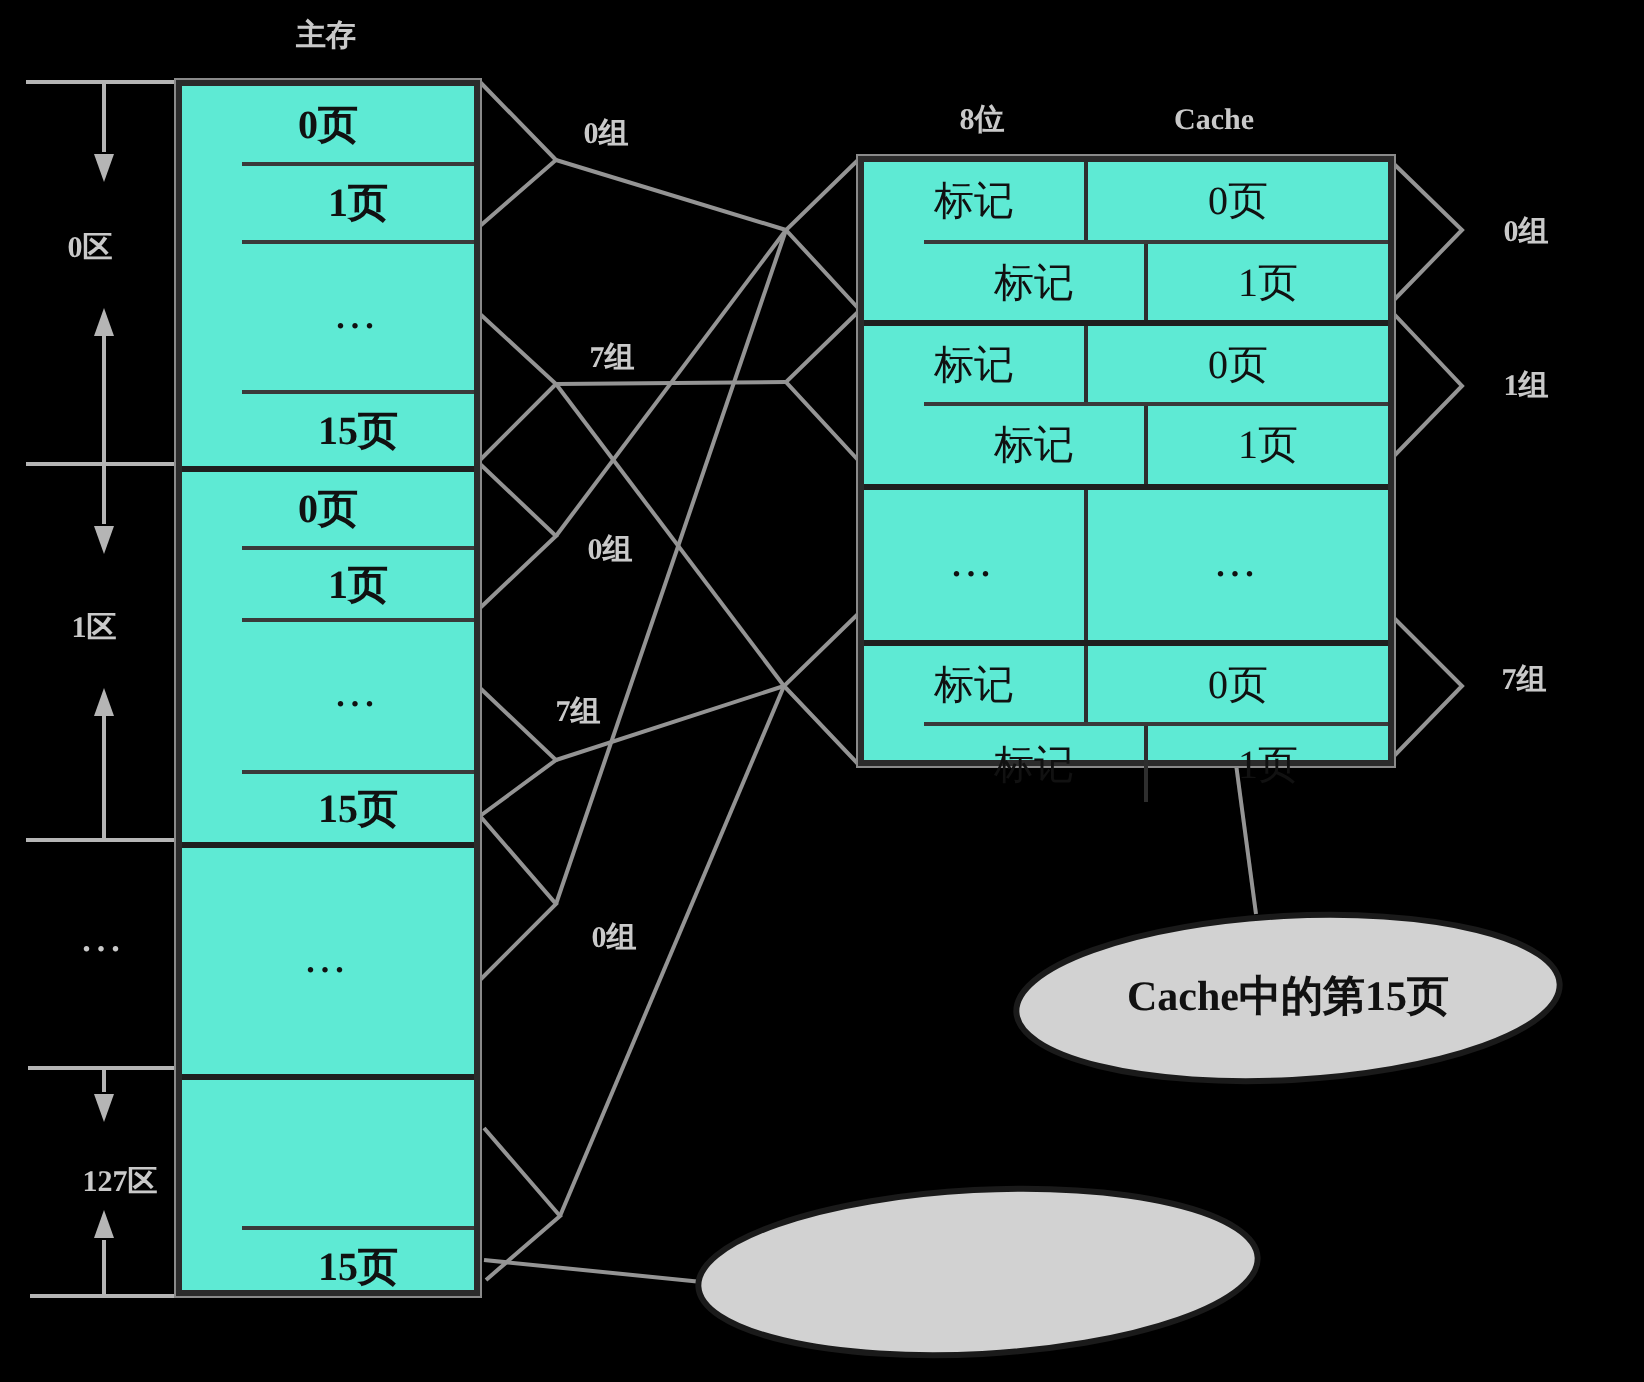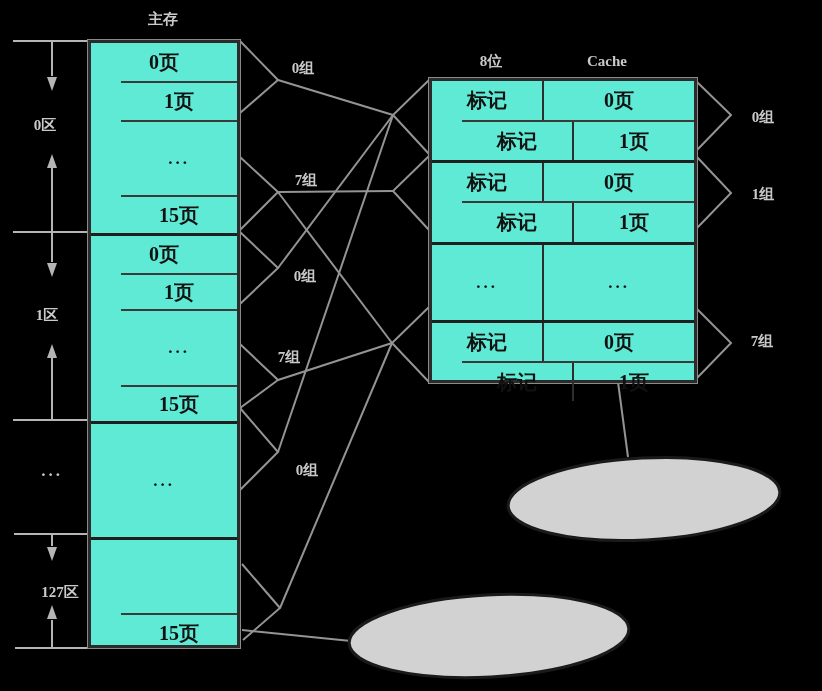--- a/index.html
+++ b/index.html
@@ -17,21 +17,21 @@
     box-shadow:0 0 0 1px #8a8a8a;box-sizing:border-box;
   }
   .row{
     display:flex;align-items:center;justify-content:center;
     box-sizing:border-box;color:#111;font-size:20px;font-weight:600;
   }
   .bt{border-top:2px solid #3a3a3a;margin-left:30px;}
   .btk{border-top:3px solid #1f1f1f;}
   .cacherow{display:flex;}
   .cell{display:flex;align-items:center;justify-content:center;box-sizing:border-box;
-        color:#111;font-size:20px;font-weight:700;}
+        color:#111;font-size:20px;font-weight:400;}
   .cell.tag{width:112px;border-right:2px solid #2e2e2e;}
   .cell.pg{flex:1;}
   .dots{letter-spacing:3px;font-weight:700;font-size:17px;}
   svg{position:absolute;left:0;top:0;}
   .callout-txt{
     position:absolute;transform:translate(-50%,-50%);
     color:#111;font-size:21px;font-weight:700;white-space:nowrap;
   }
 </style>
 </head>
@@ -160,14 +160,15 @@
   <div class="lbl" style="left:303px;top:68px">0组</div>
   <div class="lbl" style="left:306px;top:180px">7组</div>
   <div class="lbl" style="left:305px;top:276px">0组</div>
   <div class="lbl" style="left:289px;top:357px">7组</div>
   <div class="lbl" style="left:307px;top:470px">0组</div>
 
   <div class="lbl" style="left:763px;top:117px">0组</div>
   <div class="lbl" style="left:763px;top:194px">1组</div>
   <div class="lbl" style="left:762px;top:341px">7组</div>
 
+  <div class="callout-txt" style="left:644px;top:498px">Cache中的第15页</div>
 
 </div>
 
 </body></html>

